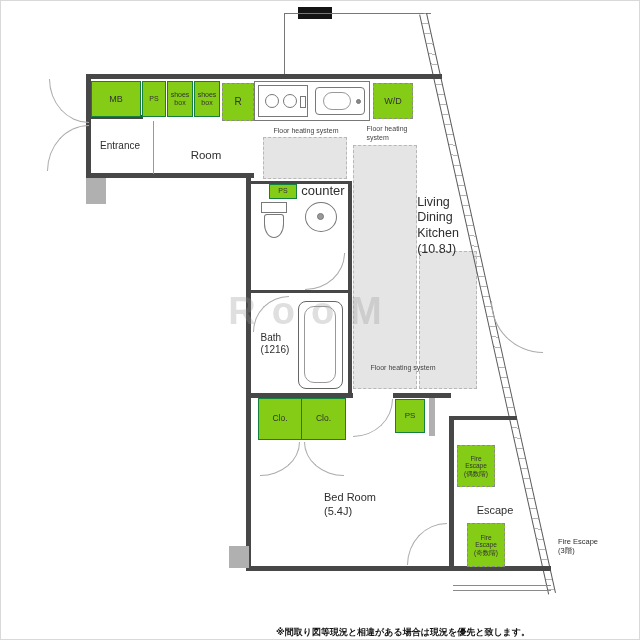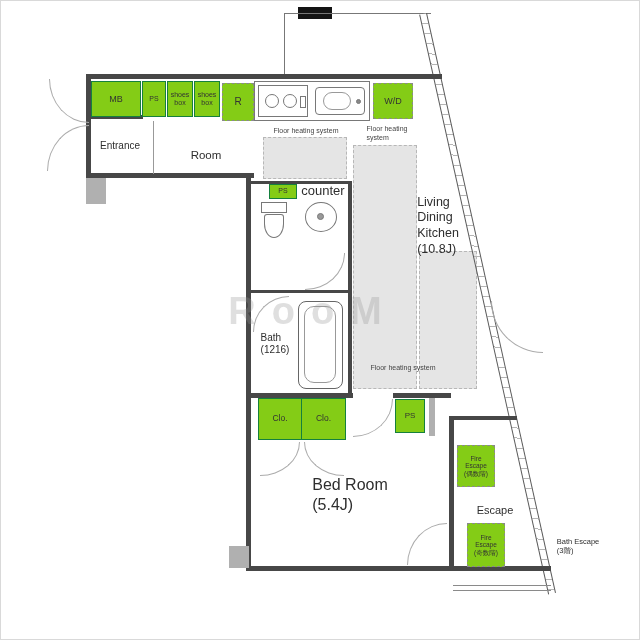--- a/index.html
+++ b/index.html
@@ -94,21 +94,21 @@
   <div class="box" style="left:257px;top:397px;width:44px;height:42px;font-size:8.5px;">Clo.</div>
   <div class="box" style="left:300px;top:397px;width:45px;height:42px;font-size:8.5px;">Clo.</div>
   <div class="box" style="left:394px;top:398px;width:30px;height:34px;font-size:8px;">PS</div>
 
   <div class="box dash" style="left:456px;top:444px;width:38px;height:42px;font-size:6.5px;">Fire
 Escape
 (偶数階)</div>
   <div class="box dash" style="left:466px;top:522px;width:38px;height:44px;font-size:6.5px;">Fire
 Escape
 (奇数階)</div>
-  <div class="lbl" style="left:546px;top:534px;width:62px;height:22px;font-size:7.5px;">Bath Escape
+  <div class="lbl" style="left:546px;top:534px;width:62px;height:22px;font-size:7.5px;">Fire Escape
 (3階)</div>
 
   <div class="arc bl" style="left:48px;top:78px;width:40px;height:44px;"></div>
   <div class="arc tl" style="left:46px;top:124px;width:42px;height:46px;"></div>
   <div class="arc br" style="left:304px;top:252px;width:40px;height:37px;"></div>
   <div class="arc tl" style="left:252px;top:295px;width:36px;height:36px;"></div>
   <div class="arc br" style="left:259px;top:441px;width:40px;height:34px;"></div>
   <div class="arc bl" style="left:303px;top:441px;width:40px;height:34px;"></div>
   <div class="arc br" style="left:352px;top:398px;width:40px;height:38px;"></div>
   <div class="arc tl" style="left:406px;top:522px;width:40px;height:42px;"></div>
@@ -120,19 +120,20 @@
   <div class="lbl" style="left:356px;top:362px;width:92px;height:10px;font-size:7px;color:#444;">Floor heating system</div>
 
   <div class="lbl" style="left:88px;top:138px;width:62px;height:14px;font-size:10px;">Entrance</div>
   <div class="lbl" style="left:180px;top:146px;width:50px;height:16px;font-size:11.5px;">Room</div>
   <div class="lbl" style="left:250px;top:316px;width:48px;height:30px;font-size:10px;margin-top:12px;">Bath
 (1216)</div>
   <div class="lbl" style="left:398px;top:194px;width:78px;height:62px;font-size:12.5px;">Living
 Dining
 Kitchen
 (10.8J)</div>
-  <div class="lbl" style="left:285px;top:476px;width:128px;height:36px;font-size:16px;">Bed Room
+  <div class="lbl" style="left:285px;top:486px;width:128px;height:36px;font-size:11px;">Bed Room
 (5.4J)</div>
   <div class="lbl" style="left:458px;top:502px;width:72px;height:16px;font-size:11px;">Escape</div>
 
   <div class="wm">RooM</div>
+  <div class="foot">※間取り図等現況と相違がある場合は現況を優先と致します。</div>
 
 </div>
 
 </body></html>

